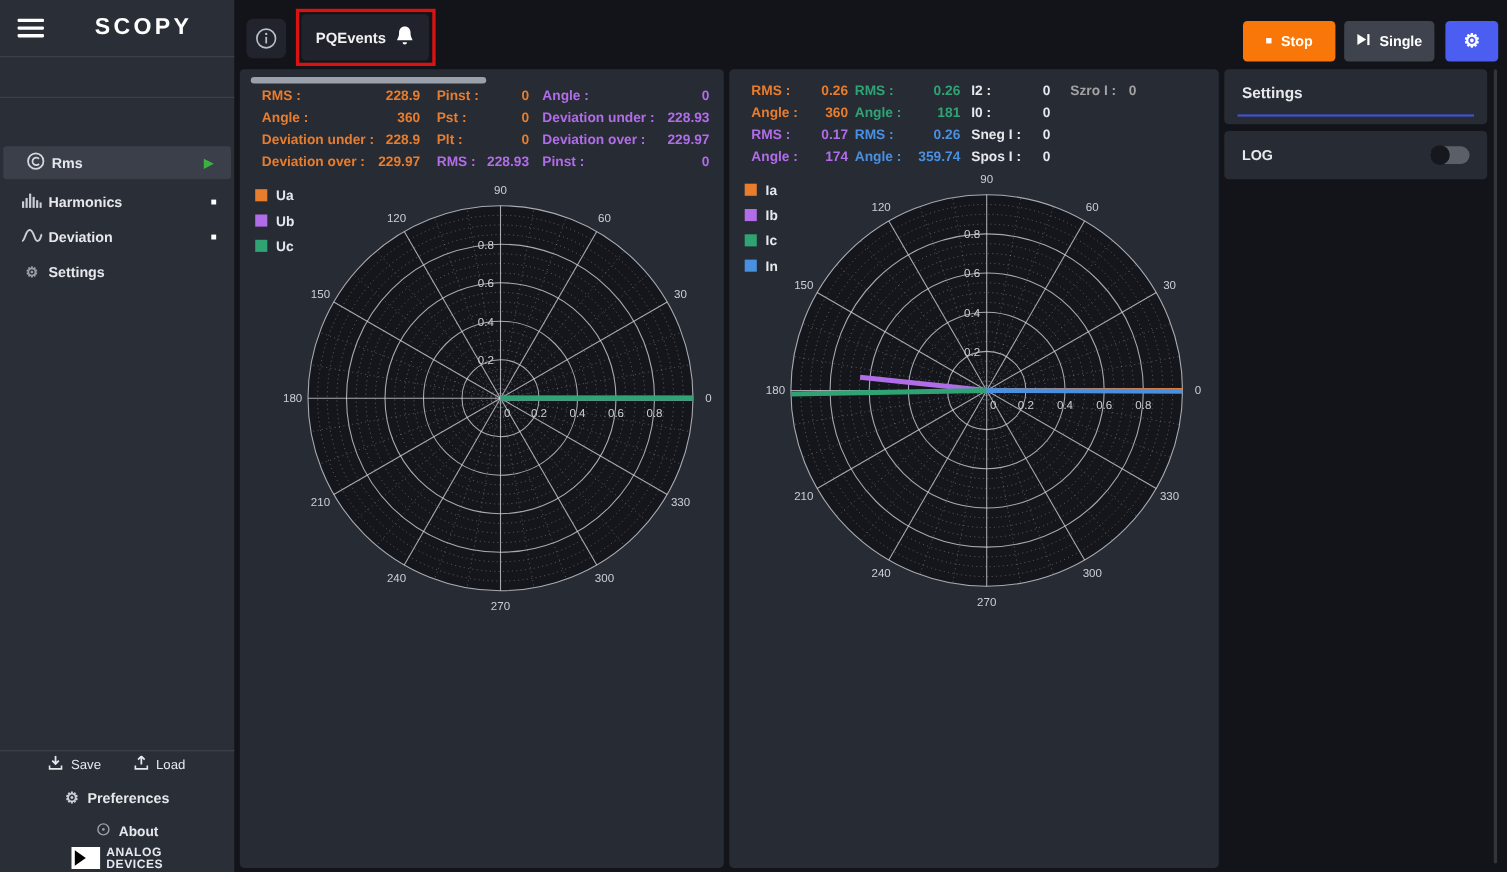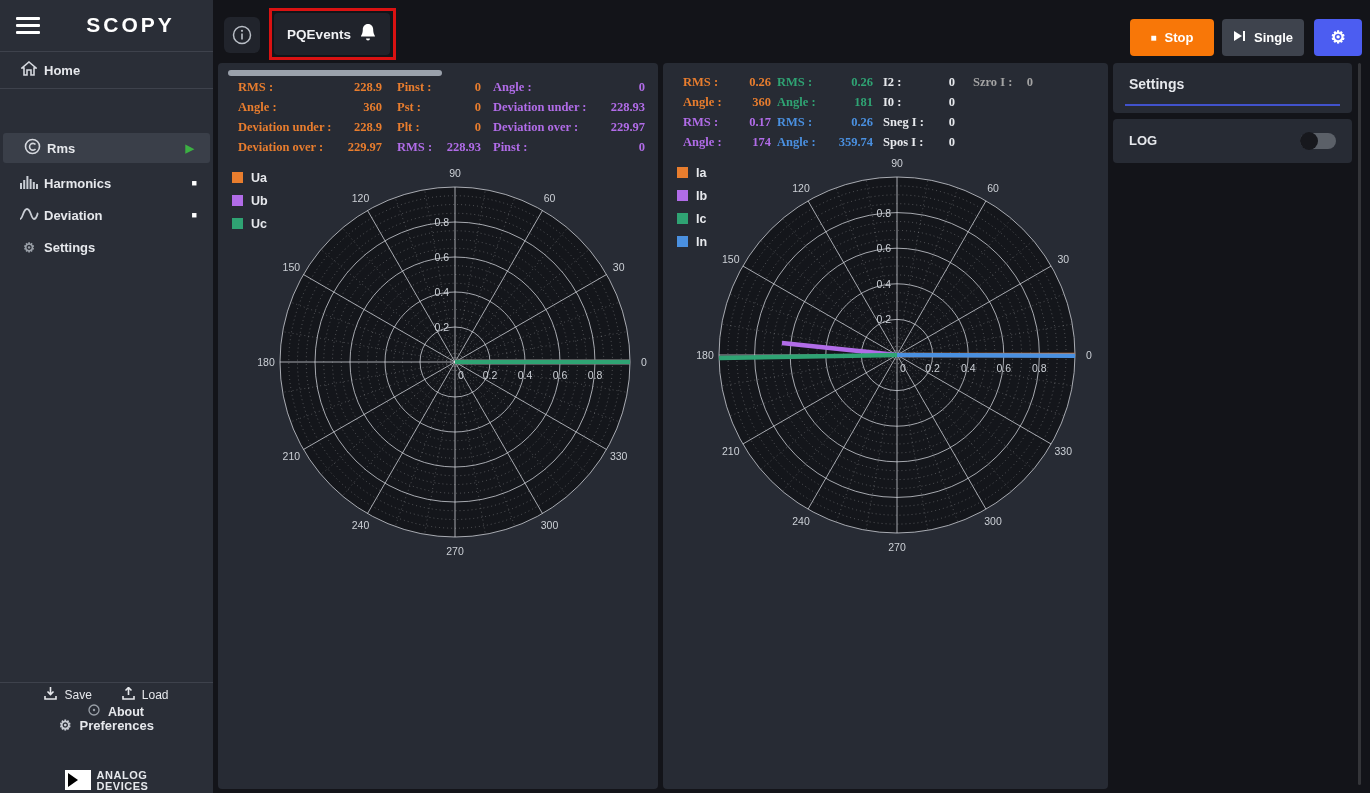--- a/index.html
+++ b/index.html
@@ -50,21 +50,21 @@
   #single-btn { left:1222px; width:82px; background:#3e434d; }
   #gear-btn   { left:1314px; width:48px; background:#4c5df1; font-size:17px; }
 
   
   .panel { position:absolute; top:63px; height:726px; background:#272b34; border-radius:4px; }
   #panel-left  { left:218px; width:440px; }
   #panel-right { left:663px; width:445px; }
   #hscroll-thumb { position:absolute; left:10px; top:7px; width:214px; height:6px;
     background:#9aa1ab; border-radius:3px; cursor:pointer; }
 
-  .mcol { position:absolute; top:0;font-family:Liberation Serif, serif; }
+  .mcol { position:absolute; top:0; }
   .mrow { height:20px; display:flex; justify-content:space-between; align-items:center;
     font-size:12.5px; font-weight:bold; white-space:nowrap; }
   .legend { position:absolute; }
   .legend-item { height:23px; display:flex; align-items:center; gap:8px;
     font-size:12.5px; font-weight:bold; color:#e6e8ec; }
   .legend-swatch { width:11px; height:11px; flex:0 0 auto; }
   svg.polarchart { position:absolute; }
 
   
   .scard { position:absolute; left:1113px; width:239px; background:#272b34; border-radius:4px; }
@@ -85,28 +85,20 @@
 
 <div id="sidebar">
   <div id="hamburger">
       <span></span>
       <span></span>
       <span></span>
     </div>
   <div id="logo">SCOPY</div>
   <div class="side-divider" style="top:51px"></div>
 
-  <div class="side-row" style="top:55px">
-    <span class="ic">
-      <svg width="16" height="15" viewBox="0 0 16 15">
-          <path d="M8 1 L15 7 L13 7 L13 14 L10 14 L10 9 L6 9 L6 14 L3 14 L3 7 L1 7 Z" fill="none" stroke="#d5d8de" stroke-width="1.6"></path>
-        </svg>
-    </span>
-    <span class="lbl">Home</span>
-  </div>
   <div class="side-divider" style="top:88px"></div>
 
 
   <div class="side-row" id="row-rms" style="top:133px">
     <span class="ic">
       <svg width="17" height="17" viewBox="0 0 17 17">
           <circle cx="8.5" cy="8.5" r="7" fill="none" stroke="#d5d8de" stroke-width="1.6"></circle>
           <path d="M11.5 6.5 A3.4 3.4 0 1 0 11.5 11" fill="none" stroke="#d5d8de" stroke-width="1.6"></path>
         </svg>
     </span>
@@ -167,21 +159,21 @@
       </span>
       <span>Load</span>
     </div>
   </div>
 
   <div class="footer-row" style="top:717px">
     <span style="font-size:14px; color:#c9cdd4;">⚙</span>
     <span>Preferences</span>
   </div>
 
-  <div class="footer-row" style="top:704px; font-size:12.5px;padding-left:19px;">
+  <div class="footer-row" style="top:748px; font-size:12.5px;padding-left:19px;">
     <span>
       <svg width="12" height="12" viewBox="0 0 12 12">
           <circle cx="6" cy="6" r="5" fill="none" stroke="#9aa0a8" stroke-width="1.3"></circle>
           <circle cx="6" cy="6" r="1.2" fill="#9aa0a8"></circle>
         </svg>
     </span>
     <span>About</span>
   </div>
 
   <div id="adi-logo">

